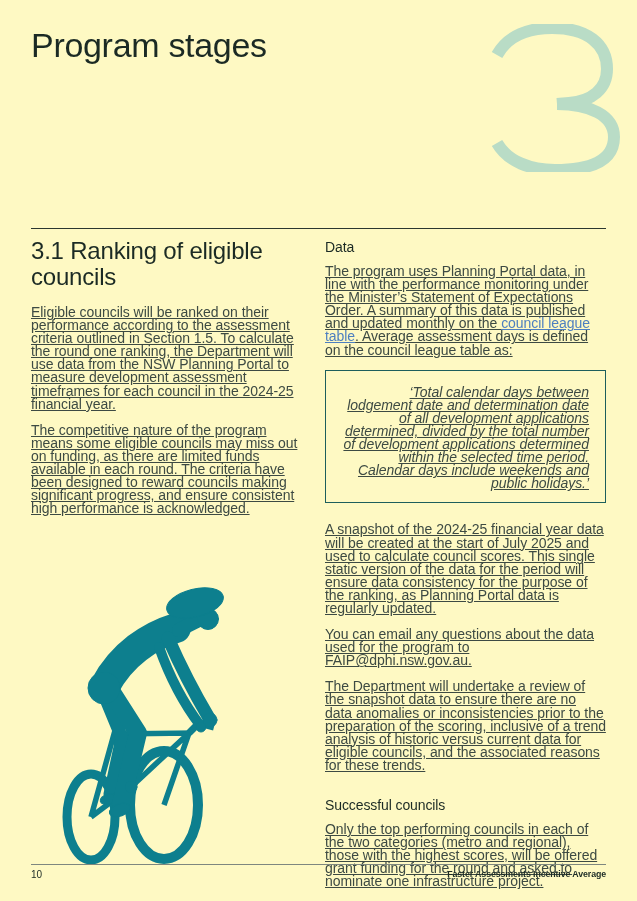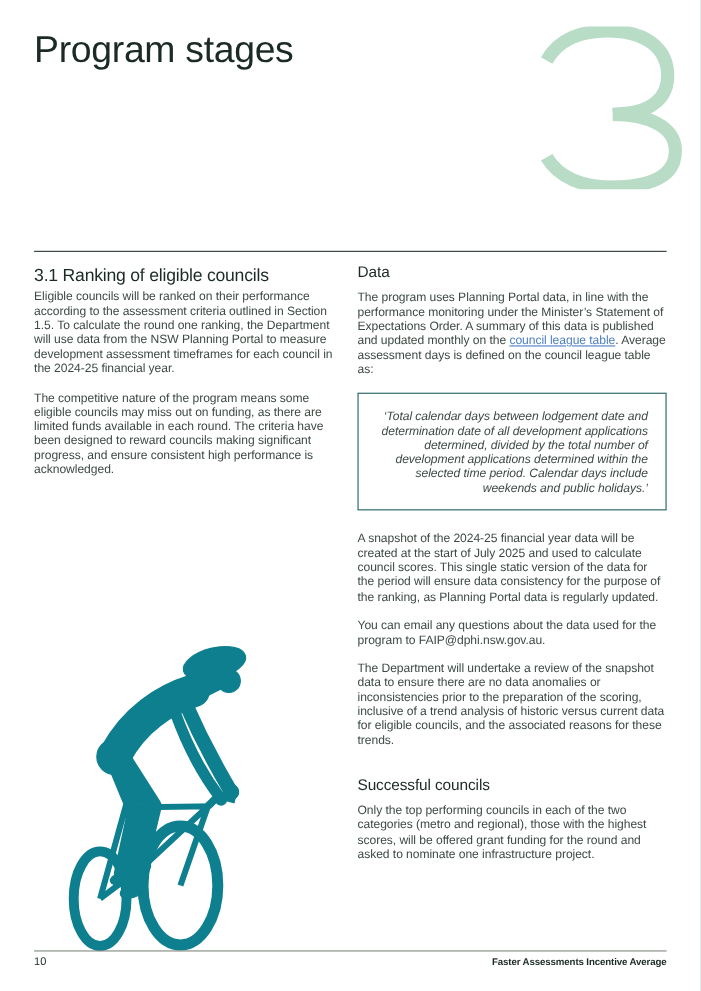--- a/index.html
+++ b/index.html
@@ -1,20 +1,20 @@
 <!DOCTYPE html>
 <html><head>
 <meta charset="utf-8">
 <style>
   * { margin:0; padding:0; box-sizing:border-box; }
   html,body { background:#cfd8d2; }
   .page {
     position:relative;
     width:637px; height:901px;
-    background:#ffffff;
+    background:#fef9c3;
     font-family:"Liberation Sans", sans-serif;
     color:#3d4a43;
     overflow:hidden;
     margin:0 auto;
   }
   .page-title {
     position:absolute; left:31px; top:26px;
     font-size:34px; font-weight:400; letter-spacing:-0.3px;
     color:#1b2a24;
   }
@@ -24,31 +24,31 @@
     position:absolute; left:31px; top:228px; width:575px; height:1px;
     background:#2b372f;
   }
   .columns {
     position:absolute; left:31px; top:238px; width:575px;
     display:flex; gap:22px;
   }
   .col-left  { width:272px; }
   .col-right { width:281px; }
   h2.section-heading {
-    font-size:16px; font-weight:400; letter-spacing:-0.2px;
-    color:#1b2a24; line-height:26px; margin:0 0 0 0;
+    font-size:24px; font-weight:400; letter-spacing:-0.2px;
+    color:#1b2a24; line-height:26px; margin:0 0 16px 0;
   }
   h3.sub-heading {
     font-size:14px; font-weight:400; letter-spacing:-0.1px;
     color:#1b2a24; line-height:19px; margin:0 0 8px 0;
   }
   h3.sub-heading.spaced { margin-top:24px; }
   p.body {
-    font-size:11px; line-height:13.1px; letter-spacing:-0.05px;
-    color:#3d4a43; margin:0 0 13px 0;
+    font-size:14px; line-height:13.1px; letter-spacing:-0.05px;
+    color:#3d4a43; margin:0 0 13px 0;text-decoration:underline;
   }
   a.inline-link { color:#4d7fc0; text-decoration:underline; }
   .quote-box {
     border:1.5px solid #1d5f5c;
     padding:15px 16px 12px 16px;
     margin:8px 0 20px 0;
     text-align:right;
   }
   .quote-box p.body {
     font-style:italic; margin:0; line-height:13.1px;

